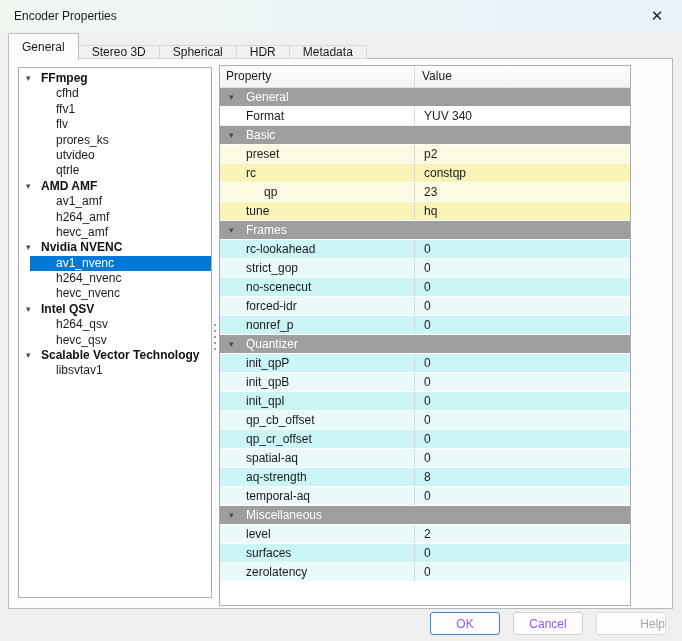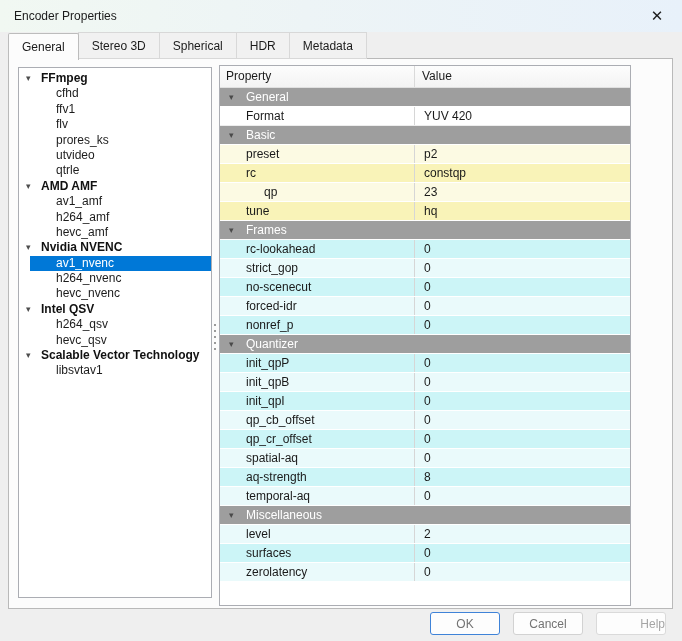--- a/index.html
+++ b/index.html
@@ -21,21 +21,21 @@
     position:absolute;right:8px;top:0;width:34px;height:32px;
     display:flex;align-items:center;justify-content:center;
     font-size:15px;color:#1b1b1b;cursor:default;
   }
   
   .tabbar{
     position:absolute;left:8px;top:33px;height:26px;z-index:3;
     display:flex;align-items:flex-end;
   }
   .tab{
-    box-sizing:border-box;height:27px;padding:0 13px;margin-left:-1px;
+    box-sizing:border-box;height:14px;padding:0 13px;margin-left:-1px;
     display:flex;align-items:center;
     background:#f1f1f1;border:1px solid #d8d8d8;
     color:#1b1b1b;white-space:nowrap;
   }
   .tab:first-child{margin-left:0;}
   .tab.active{
     height:27px;background:#fcfcfc;border:1px solid #bcbcbc;border-bottom:none;
     border-radius:2px 2px 0 0;position:relative;z-index:4;margin-bottom:-1px;
   }
   
@@ -100,21 +100,21 @@
   .row.t-yellow-light{background:#fcfae3;}
   .row.t-yellow-dark{background:#f9f3b8;}
   .row.t-cyan-light{background:#eafafb;}
   .row.t-cyan-dark{background:#ccf5f7;}
   
   .btnbar{position:absolute;left:430px;top:612px;display:flex;gap:13px;}
   .btn{
     box-sizing:border-box;width:70px;height:23px;border-radius:3px;
     background:#fdfdfd;border:1px solid #d2d2d2;
     display:flex;align-items:center;justify-content:center;
-    color:#737373;cursor:default;
+    color:#8b5cf6;cursor:default;
   }
   .btn.primary{border-color:#3f83d8;}
   .btn.disabled{color:#a5a5a5;border-color:#dadada;justify-content:flex-end;}
 </style>
 </head>
 <body>
 
 <div class="titlebar">
   <span class="title-text">Encoder Properties</span>
   <span class="close-btn">✕</span>
@@ -221,21 +221,21 @@
     <div class="hcell h1">Property</div>
     <div class="hcell h2">Value</div>
   </div>
   <div>
       <div class="row section">
     <span class="arrow">▾</span>
     <span class="slabel">General</span>
   </div>
       <div class="row prop t-white">
     <div class="pcell">Format</div>
-    <div class="vcell">YUV 420</div>
+    <div class="vcell">YUV 340</div>
   </div>
       <div class="row section">
     <span class="arrow">▾</span>
     <span class="slabel">Basic</span>
   </div>
       <div class="row prop t-yellow-light">
     <div class="pcell">preset</div>
     <div class="vcell">p2</div>
   </div>
       <div class="row prop t-yellow-dark">

